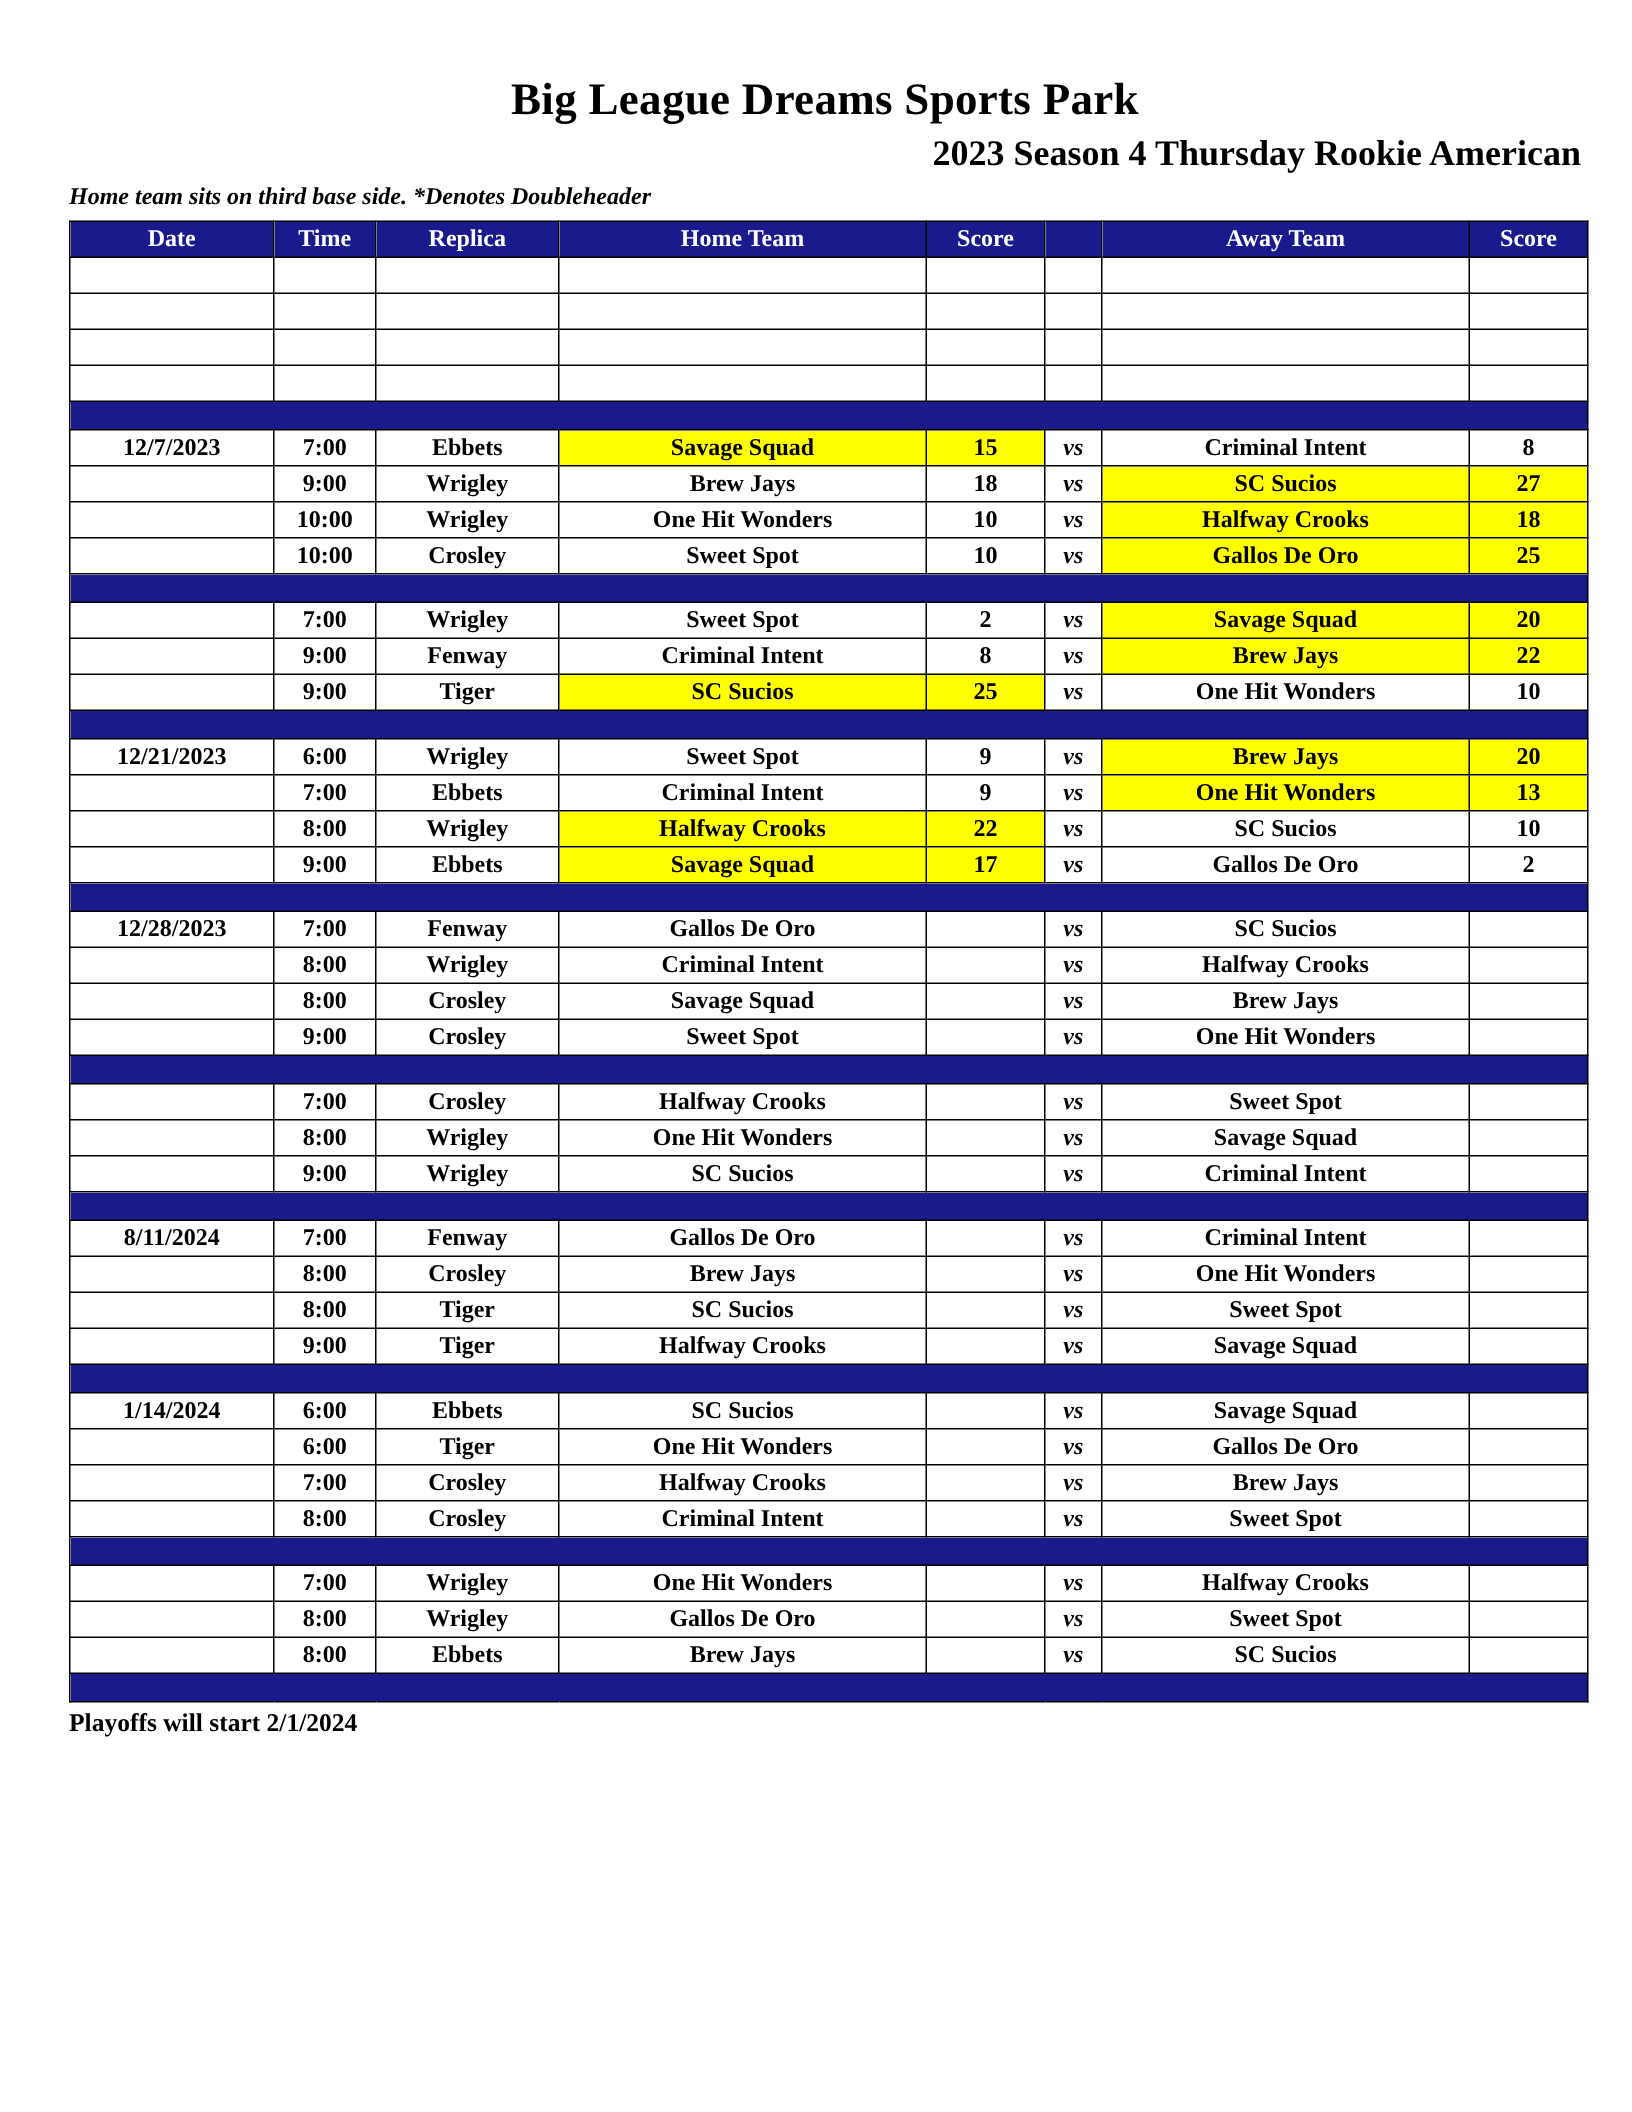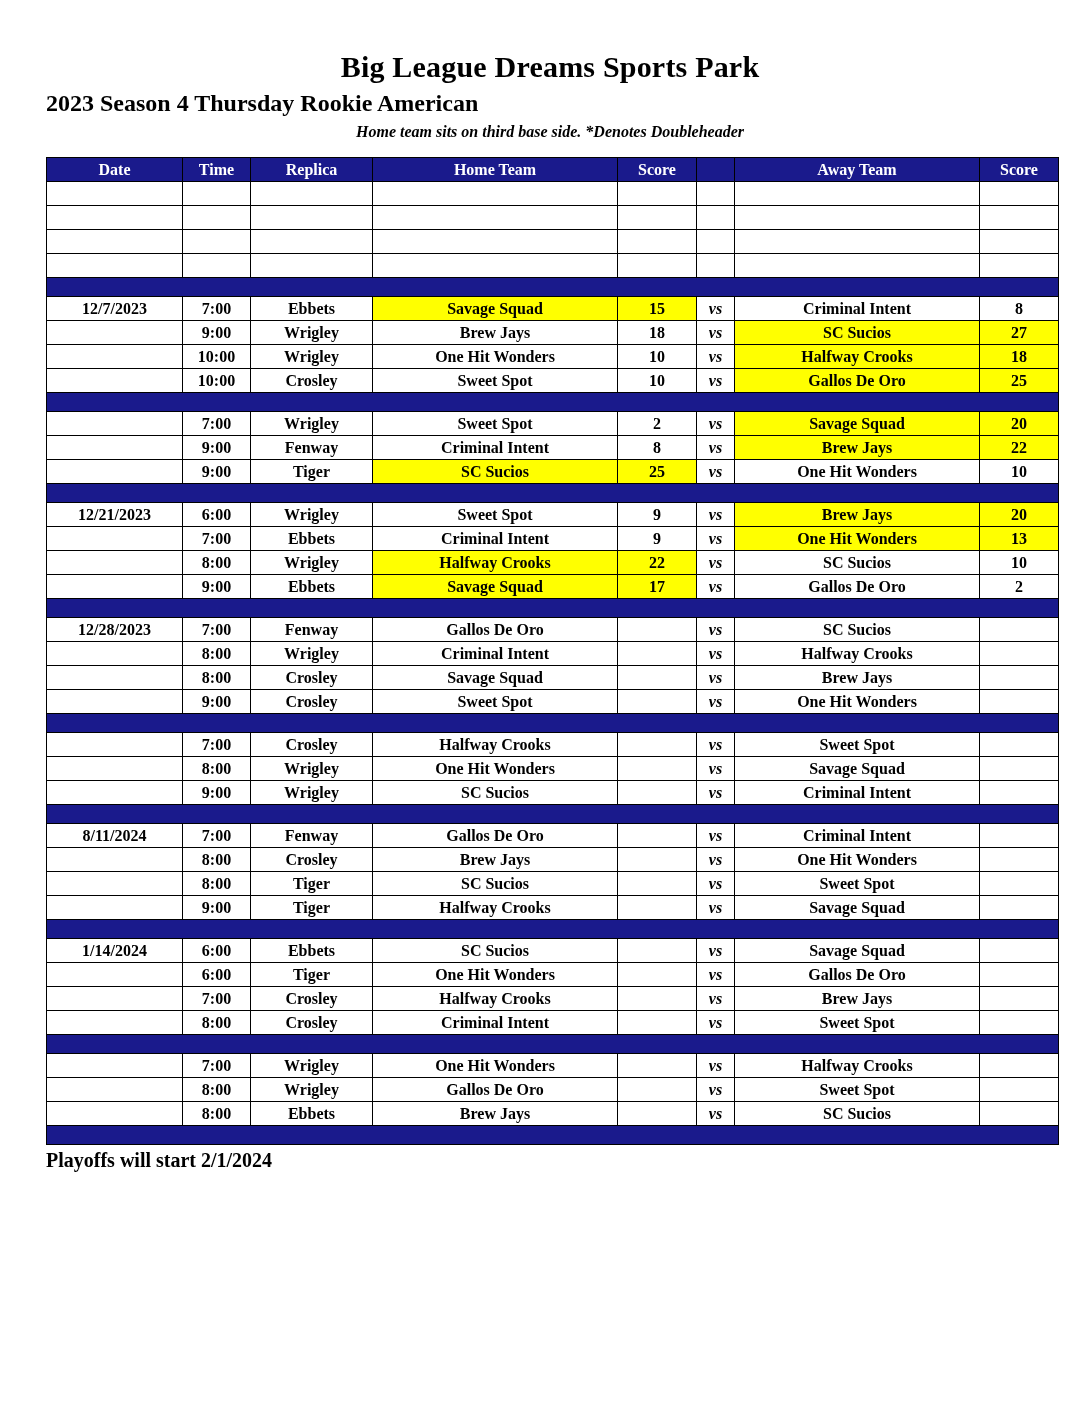--- a/index.html
+++ b/index.html
@@ -21,31 +21,30 @@
     padding: 50px 34px 0 46px;
   }
   .title {
     text-align: center;
     font-weight: bold;
     font-size: 30px;
     letter-spacing: 0.2px;
     margin: 0 0 6px 0;
   }
   .subtitle {
-    text-align: left;
+    text-align: right;
     font-weight: bold;
     font-size: 24px;
     margin: 0 0 6px 0;
   }
   .note {
-    text-align: center;
     font-weight: bold;
     font-style: italic;
     font-size: 16px;
-    margin: 0 0 16px 0;
+    margin: 0 0 6px 0;
   }
   table.sched {
     border-collapse: collapse;
     table-layout: fixed;
     width: 856px;
     margin: 0 auto;
   }
   table.sched td, table.sched th {
     border: 1px solid #000000;
     height: 23px;
@@ -90,21 +89,21 @@
     font-weight: bold;
     font-size: 15px;
   }
   td.date { font-weight: bold; margin-top: 40px; }
   td.time { font-weight: bold; }
   td.rep  { font-weight: bold; }
   .footer {
     width: 1020px;
     margin: 4px auto 0 auto;
     font-weight: bold;
-    font-size: 20px;
+    font-size: 17px;
     text-align: left;
   }
 </style>
 </head>
 <body>
 
 <div class="page">
 
   <h1 class="title">Big League Dreams Sports Park</h1>
   <h2 class="subtitle">2023 Season 4 Thursday Rookie American</h2>

